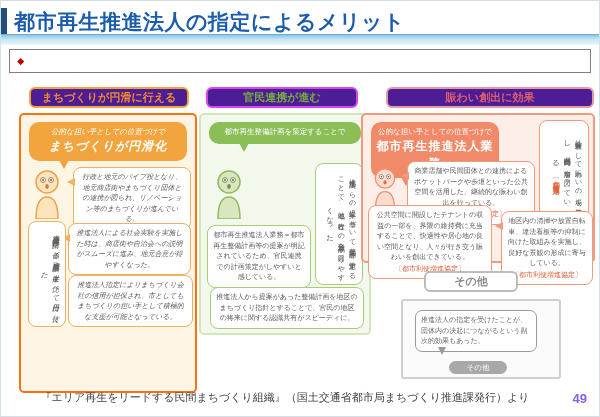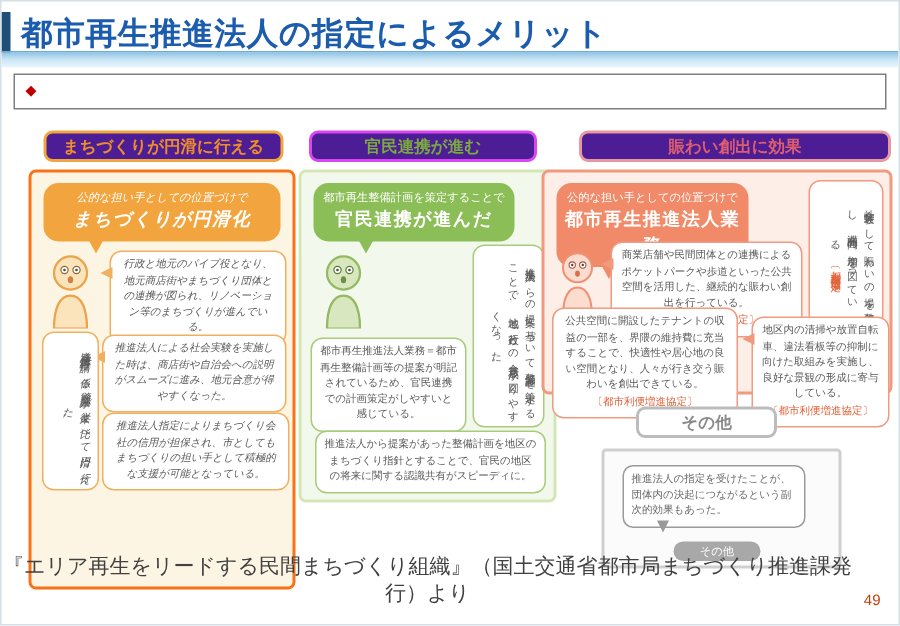--- a/index.html
+++ b/index.html
@@ -30,21 +30,21 @@
   .c2{left:198px;width:172px;height:222px;background:#f3f8ec;border:2px solid #d4e6b6;}
   .c3{left:360px;width:234px;height:150px;background:#fdeee8;border:2px solid #f09a80;}
   
   .mainbub{position:absolute;border-radius:10px;color:#fff;text-align:center;padding:5px 3px 6px;}
   .mainbub .sub{display:block;font-size:7.5px;margin-bottom:1px;}
   .mainbub .big{display:block;font-size:12px;font-weight:bold;letter-spacing:1px;}
   .mainbub::after{content:"";position:absolute;left:30px;bottom:-8px;
     border:5px solid transparent;border-bottom:none;border-top:9px solid;}
   .c1 .mainbub{background:#f2a53e;left:8px;top:7px;width:158px;box-sizing:border-box;}
   .c1 .mainbub::after{border-top-color:#f2a53e;}
-  .c2 .mainbub{background:#8cbe58;left:8px;top:7px;width:134px;box-sizing:border-box;}
+  .c2 .mainbub{background:#8cbe58;left:8px;top:7px;width:152px;box-sizing:border-box;}
   .c2 .mainbub::after{border-top-color:#8cbe58;}
   .c3 .mainbub{background:#f08a68;left:8px;top:7px;width:128px;box-sizing:border-box;}
   .c3 .mainbub::after{border-top-color:#f08a68;}
   
   .bub{position:absolute;background:#fff;border:1px solid;border-radius:8px;
     padding:4px 5px;font-size:7px;line-height:1.5;text-align:center;color:#595959;box-sizing:border-box;}
   .c1 .bub{border-color:#f0b060;}
   .c2 .bub{border-color:#a9cc7c;}
   .c3 .bub{border-color:#f09a80;}
   .bub .tag, .vbub .tag{color:#e06038;display:block;margin-top:1px;}
@@ -67,22 +67,22 @@
     display:flex;align-items:center;justify-content:center;box-sizing:border-box;}
   .other-box{position:absolute;left:400px;top:298px;width:160px;height:80px;background:#fbfbfb;
     border:2px solid #cfcfcf;border-radius:3px;box-sizing:border-box;}
   .other-bub{position:absolute;left:12px;top:9px;width:122px;background:#fff;border:1.5px solid #9a9a9a;
     border-radius:7px;padding:4px 5px;font-size:7px;line-height:1.5;color:#666;box-sizing:border-box;text-align:left;}
   .other-bub::after{content:"";position:absolute;left:22px;bottom:-8px;
     border:4px solid transparent;border-top:8px solid #9a9a9a;}
   .other-pill{position:absolute;left:46px;top:60px;width:58px;height:13px;background:#a8a8a8;color:#fff;
     border-radius:7px;font-size:7.5px;display:flex;align-items:center;justify-content:center;}
   
-  .footer{position:absolute;left:0;right:30px;bottom:11px;text-align:center;font-size:14px;color:#404040;}
-  .page-num{position:absolute;right:12px;bottom:10px;font-size:10px;font-weight:normal;color:#c2410c;}
+  .footer{position:absolute;left:0;right:30px;bottom:11px;text-align:center;font-size:11px;color:#404040;}
+  .page-num{position:absolute;right:12px;bottom:10px;font-size:13px;font-weight:bold;color:#8b5cf6;}
 </style>
 </head>
 <body>
 
 <div class="slide">
 
   <div class="title-bar"></div>
   <div class="page-title">都市再生推進法人の指定によるメリット</div>
   <div class="title-band"></div>
 
@@ -110,21 +110,20 @@
     </svg>
     <div class="bub tail-l" style="left:52px;top:52px;width:118px;">行政と地元のパイプ役となり、地元商店街やまちづくり団体との連携が図られ、リノベーション等のまちづくりが進んでいる。</div>
     <div class="bub tail-l" style="left:47px;top:108px;width:123px;">推進法人による社会実験を実施した時は、商店街や自治会への説明がスムーズに進み、地元合意が得やすくなった。</div>
     <div class="vbub" style="left:7px;top:106px;width:38px;height:106px;">道路使用許可申請に係る警察協議が従来と比べて円滑に行えた。</div>
     <div class="bub" style="left:47px;top:160px;width:125px;">推進法人指定によりまちづくり会社の信用が担保され、市としてもまちづくりの担い手として積極的な支援が可能となっている。</div>
   </div>
 
   <div class="panel c2">
     <div class="mainbub">
       <span class="sub">都市再生整備計画を策定することで</span>
-      <span class="big">官民連携が進んだ</span>
     </div>
     <svg class="person" style="left:10px;top:54px;" width="36" height="50" viewBox="0 0 36 50">
       <circle cx="18" cy="13" r="11" fill="#d8e7bd" stroke="#93b963" stroke-width="1.5"></circle>
       <circle cx="14" cy="11" r="2.4" fill="#fff" stroke="#5e7a40" stroke-width="0.8"></circle>
       <circle cx="22" cy="11" r="2.4" fill="#fff" stroke="#5e7a40" stroke-width="0.8"></circle>
       <circle cx="14" cy="11" r="0.9" fill="#44572c"></circle>
         <circle cx="22" cy="11" r="0.9" fill="#44572c"></circle>
       <ellipse cx="18" cy="17.5" rx="1.8" ry="2.4" fill="#6f8f4a"></ellipse>
       <path d="M7,50 C7,36 11,28 18,28 C25,28 29,36 29,50 Z" fill="#d8e7bd" stroke="#93b963" stroke-width="1.5"></path>
     </svg>

